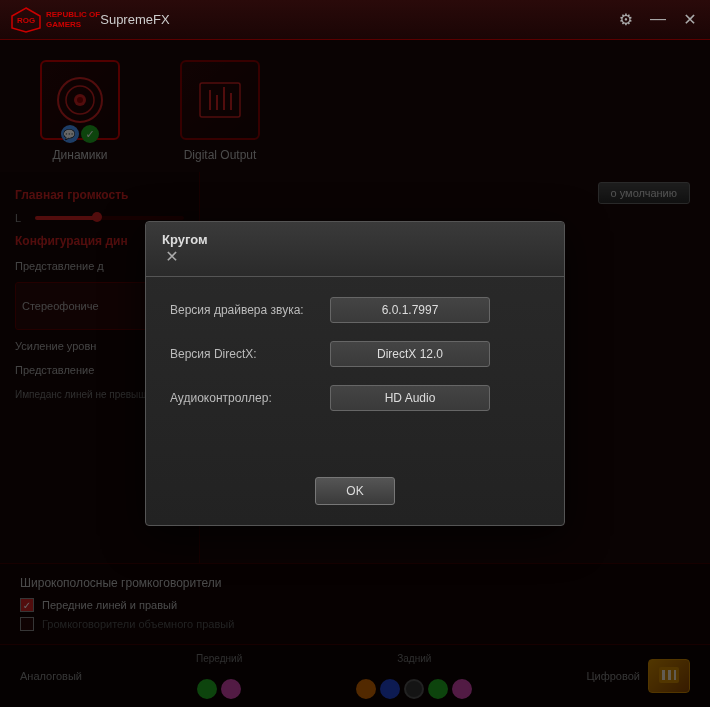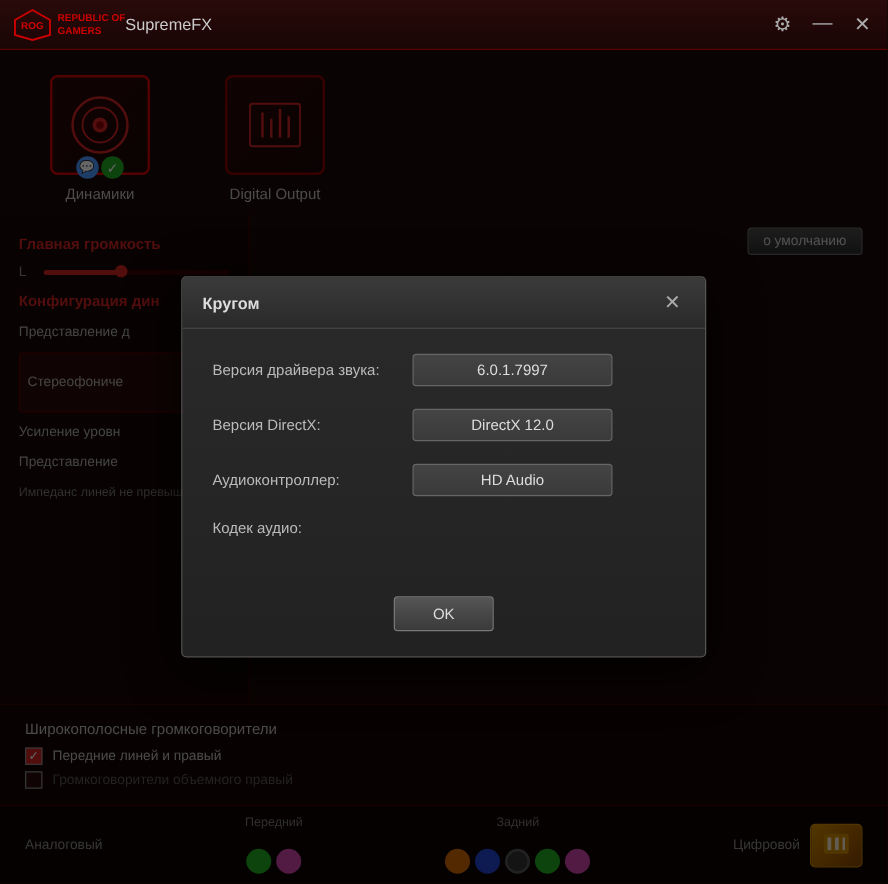--- a/index.html
+++ b/index.html
@@ -314,24 +314,25 @@
       border: 1px solid #555;
       border-radius: 4px;
       width: 420px;
       padding: 0;
       box-shadow: 0 10px 40px rgba(0,0,0,0.8);
     }
     .modal-header {
       background: linear-gradient(to bottom, #3a3a3a, #2a2a2a);
       padding: 10px 16px;
       display: flex;
-      align-items: center;
+      align-items: flex-start;
       justify-content: space-between;
       border-bottom: 1px solid #555;
       border-radius: 4px 4px 0 0;
+      flex-direction: column;
     }
     .modal-title {
       color: #ddd;
       font-size: 13px;
       font-weight: bold;
     }
     .modal-close {
       color: #aaa;
       font-size: 16px;
       cursor: pointer;
@@ -533,21 +534,20 @@
         </div>
         <div class="info-row">
           <span class="info-label">Версия DirectX:</span>
           <span class="info-value-box">DirectX 12.0</span>
         </div>
         <div class="info-row">
           <span class="info-label">Аудиоконтроллер:</span>
           <span class="info-value-box">HD Audio</span>
         </div>
         <div class="info-row">
-          <span class="info-label">Кодек аудио:</span>
         </div>
       </div>
       <div class="modal-footer">
         <button class="ok-btn">OK</button>
       </div>
     </div>
   </div>
 
 </div>
 

